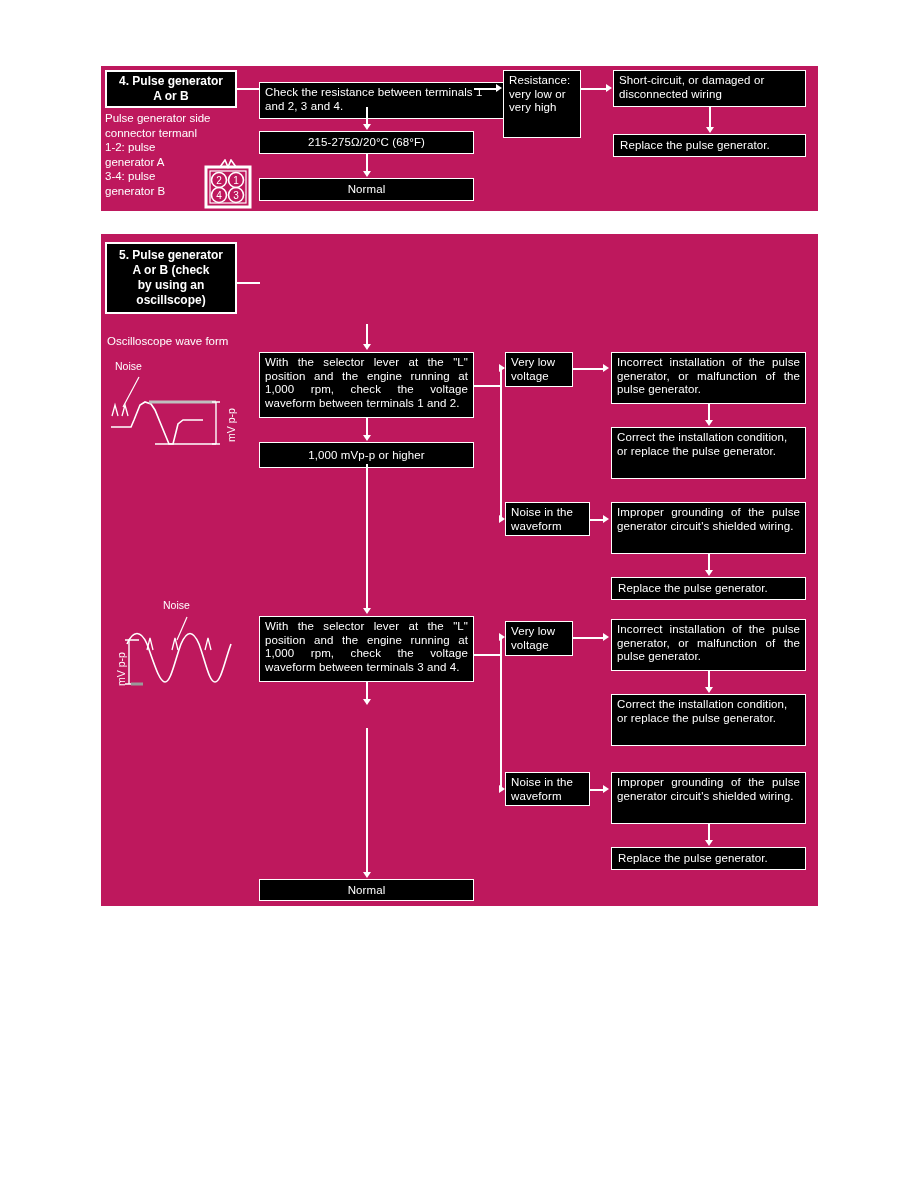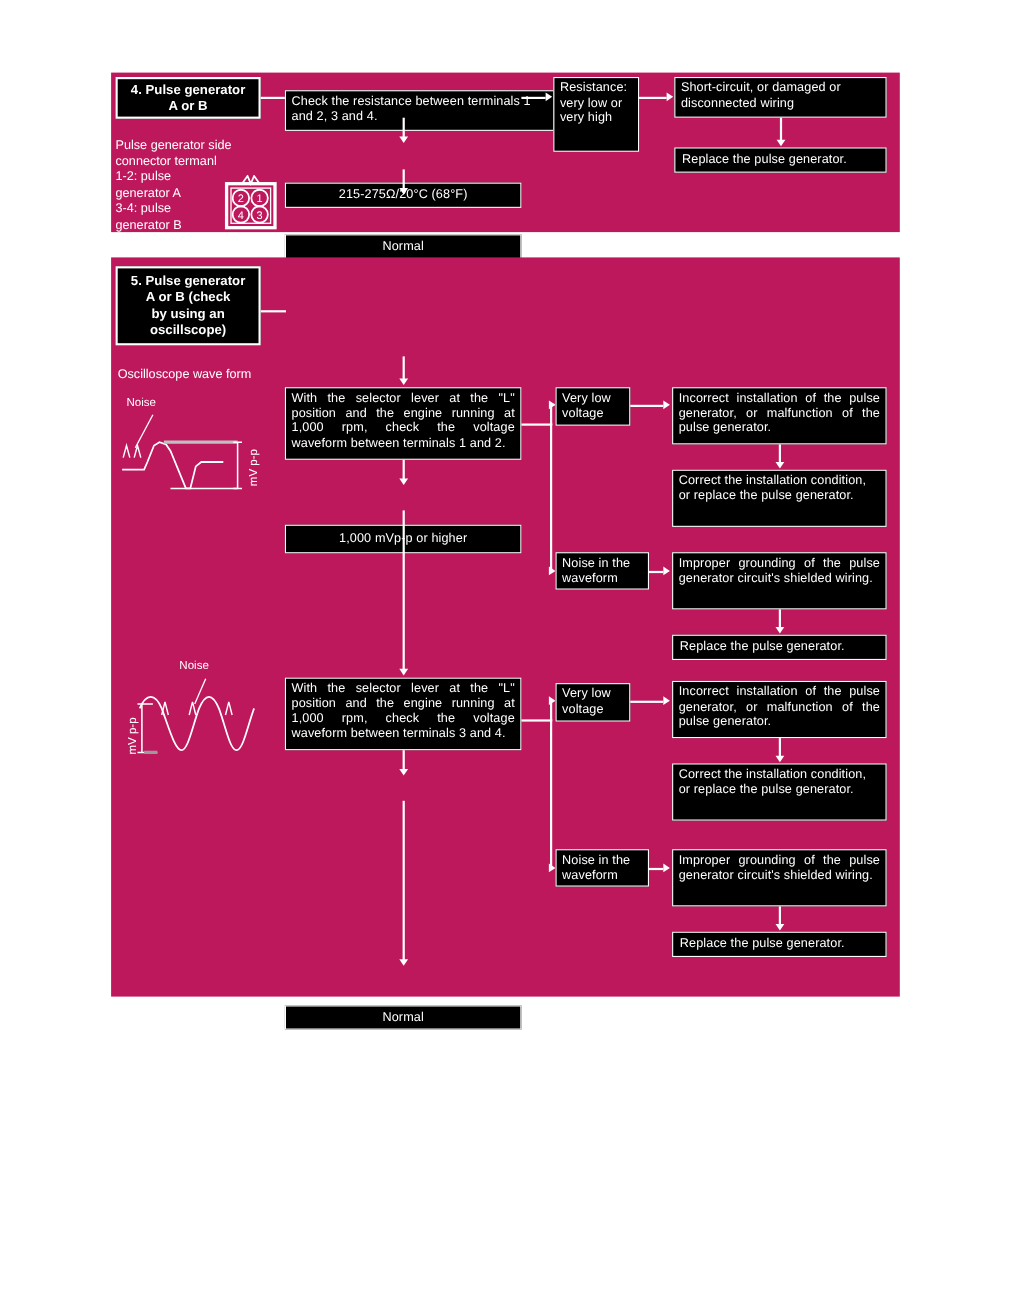--- a/index.html
+++ b/index.html
@@ -22,21 +22,21 @@
   .box {
     position: absolute;
     border: 1.5px solid #ffffff;
     color: #ffffff;
     background: #000000;
     font-size: 11.5px;
     line-height: 13.6px;
     padding: 3px 5px 2px 5px;
     letter-spacing: 0.1px;
   }
-  .box.center { text-align: left; margin-top: 35px; }
+  .box.center { text-align: left; }
   .box.justify { text-align: justify; text-align-last: left; }
   .box.vcenter { display: flex; align-items: center; justify-content: center; }
 
   
   .headbox {
     position: absolute;
     border: 2.5px solid #ffffff;
     color: #ffffff;
     background: #000000;
     font-weight: bold;
@@ -98,21 +98,21 @@
 </head>
 <body>
 
 <div id="page">
 
   <div class="panel" id="panel-1">
 
     <div class="headbox" style="left:4px; top:4px; width:132px; height:38px; white-space:pre-line;">4. Pulse generator
 A or B</div>
 
-    <div class="plaintext" style="left:4px; top:59px; width:150px;">Pulse generator side
+    <div class="plaintext" style="left:4px; top:45px; width:150px;">Pulse generator side
 connector termanl
 1-2: pulse
     generator A
 3-4: pulse
     generator B</div>
 
     <svg class="conn-svg" style="left:101px; top:93px;" width="52" height="50" viewBox="0 0 52 50">
       <rect x="4" y="8" width="44" height="40" fill="none" stroke="#ffffff" stroke-width="3"></rect>
       <rect x="8" y="12" width="36" height="32" fill="none" stroke="#ffffff" stroke-width="1.2"></rect>
       <path d="M18 8 L23 1 L26 8 L29 1 L34 8" fill="none" stroke="#ffffff" stroke-width="1.6"></path>

